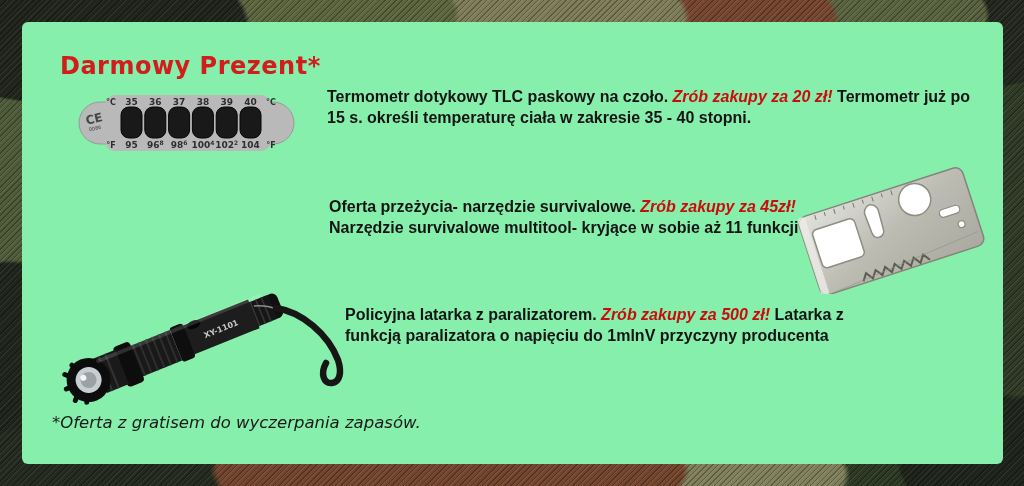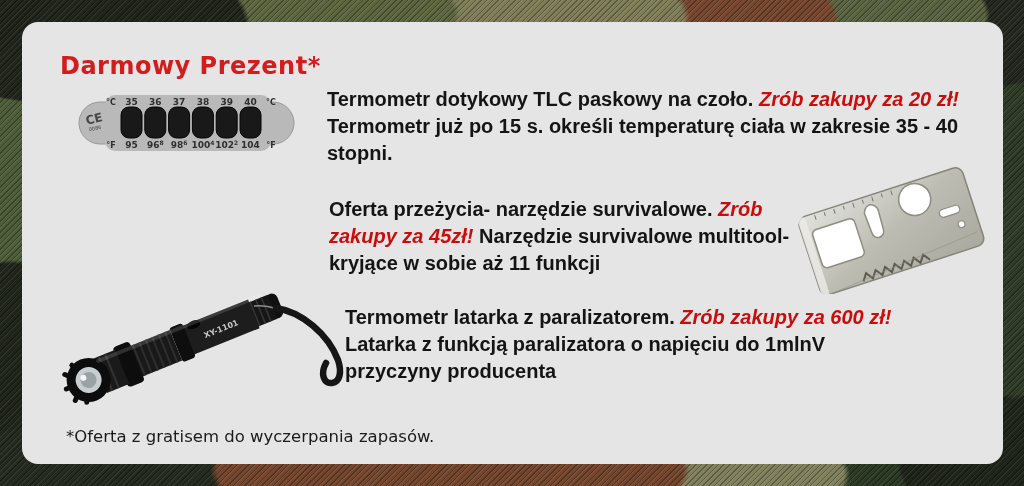--- a/index.html
+++ b/index.html
@@ -28,45 +28,45 @@
       radial-gradient(140px 60px at 15px 470px, #6e6f4c 97%, rgba(110,111,76,0) 100%);
   }
   .camo::after{
     content:"";position:absolute;inset:0;
     background:repeating-linear-gradient(135deg,
       rgba(0,0,0,.28) 0 1px, rgba(255,255,255,.06) 1px 2px, rgba(0,0,0,0) 2px 4px);
   }
   
   .panel{
     position:absolute;left:22px;top:22px;right:21px;bottom:22px;
-    background:#e5e5e5;border-radius:16px;
+    background:#86efac;border-radius:6px;
   }
   .page-title{
     position:absolute;left:38px;top:30px;margin:0;
     font-family:"DejaVu Sans",sans-serif;
     font-size:24px;font-weight:bold;letter-spacing:.5px;color:#d21d1d;
   }
   .offer-text{
     position:absolute;margin:0;color:#141414;
-    font-weight:bold;font-size:20px;line-height:27px;
+    font-weight:bold;font-size:16px;line-height:21px;
   }
   .offer-text .promo{color:#c90d0d;font-style:italic;}
   .p1{left:305px;top:64px;width:645px;}
   .p2{left:307px;top:174px;width:502px;}
   .p3{left:323px;top:282px;width:558px;}
   .img-box{position:absolute;}
   .thermo-box{left:56px;top:71px;width:218px;height:60px;}
   .card-box{left:765px;top:144px;width:210px;height:128px;}
   .torch-box{left:26px;top:244px;width:302px;height:152px;}
   .footer{
     position:absolute;left:30px;top:390px;width:970px;
     font-family:"DejaVu Sans",sans-serif;
     font-size:16.5px;line-height:22px;color:#1a1a1a;
   }
-  .footer p{margin:14px;}
+  .footer p{margin:0;font-style:italic;}
   svg text{font-family:"DejaVu Sans",sans-serif;}
 </style>
 </head>
 <body>
 
 <div class="camo"></div>
 
 <div class="panel">
 
   <h1 class="page-title">Darmowy Prezent*</h1>
@@ -179,19 +179,19 @@
         <circle cx="30" cy="72" r="3" fill="#f2f5f6"></circle>
 
         <rect x="48" y="60" width="178" height="4" rx="2" fill="#ffffff" opacity="0.14"></rect>
       </g>
 
       <path d="M206 40 q 12 -1 22 3" stroke="#8d8d8d" stroke-width="1.6" fill="none"></path>
       <path d="M228 42 C 254 46 280 68 290 94 C 294 106 292 116 284 117 C 276 118 272 108 278 97" stroke="#161616" stroke-width="6.5" fill="none" stroke-linecap="round"></path>
     </svg>
   </div>
 
-  <p class="offer-text p3"><span>Termometr latarka z paralizatorem. </span><span class="promo">Zrób zakupy za 600 zł!</span><span> Latarka z funkcją paralizatora o napięciu do 1mlnV przyczyny producenta</span></p>
+  <p class="offer-text p3"><span>Policyjna latarka z paralizatorem. </span><span class="promo">Zrób zakupy za 500 zł!</span><span> Latarka z funkcją paralizatora o napięciu do 1mlnV przyczyny producenta</span></p>
 
   <div class="footer">
     <p>*Oferta z gratisem do wyczerpania zapasów.</p>
   </div>
 
 </div>
 
 </body></html>

